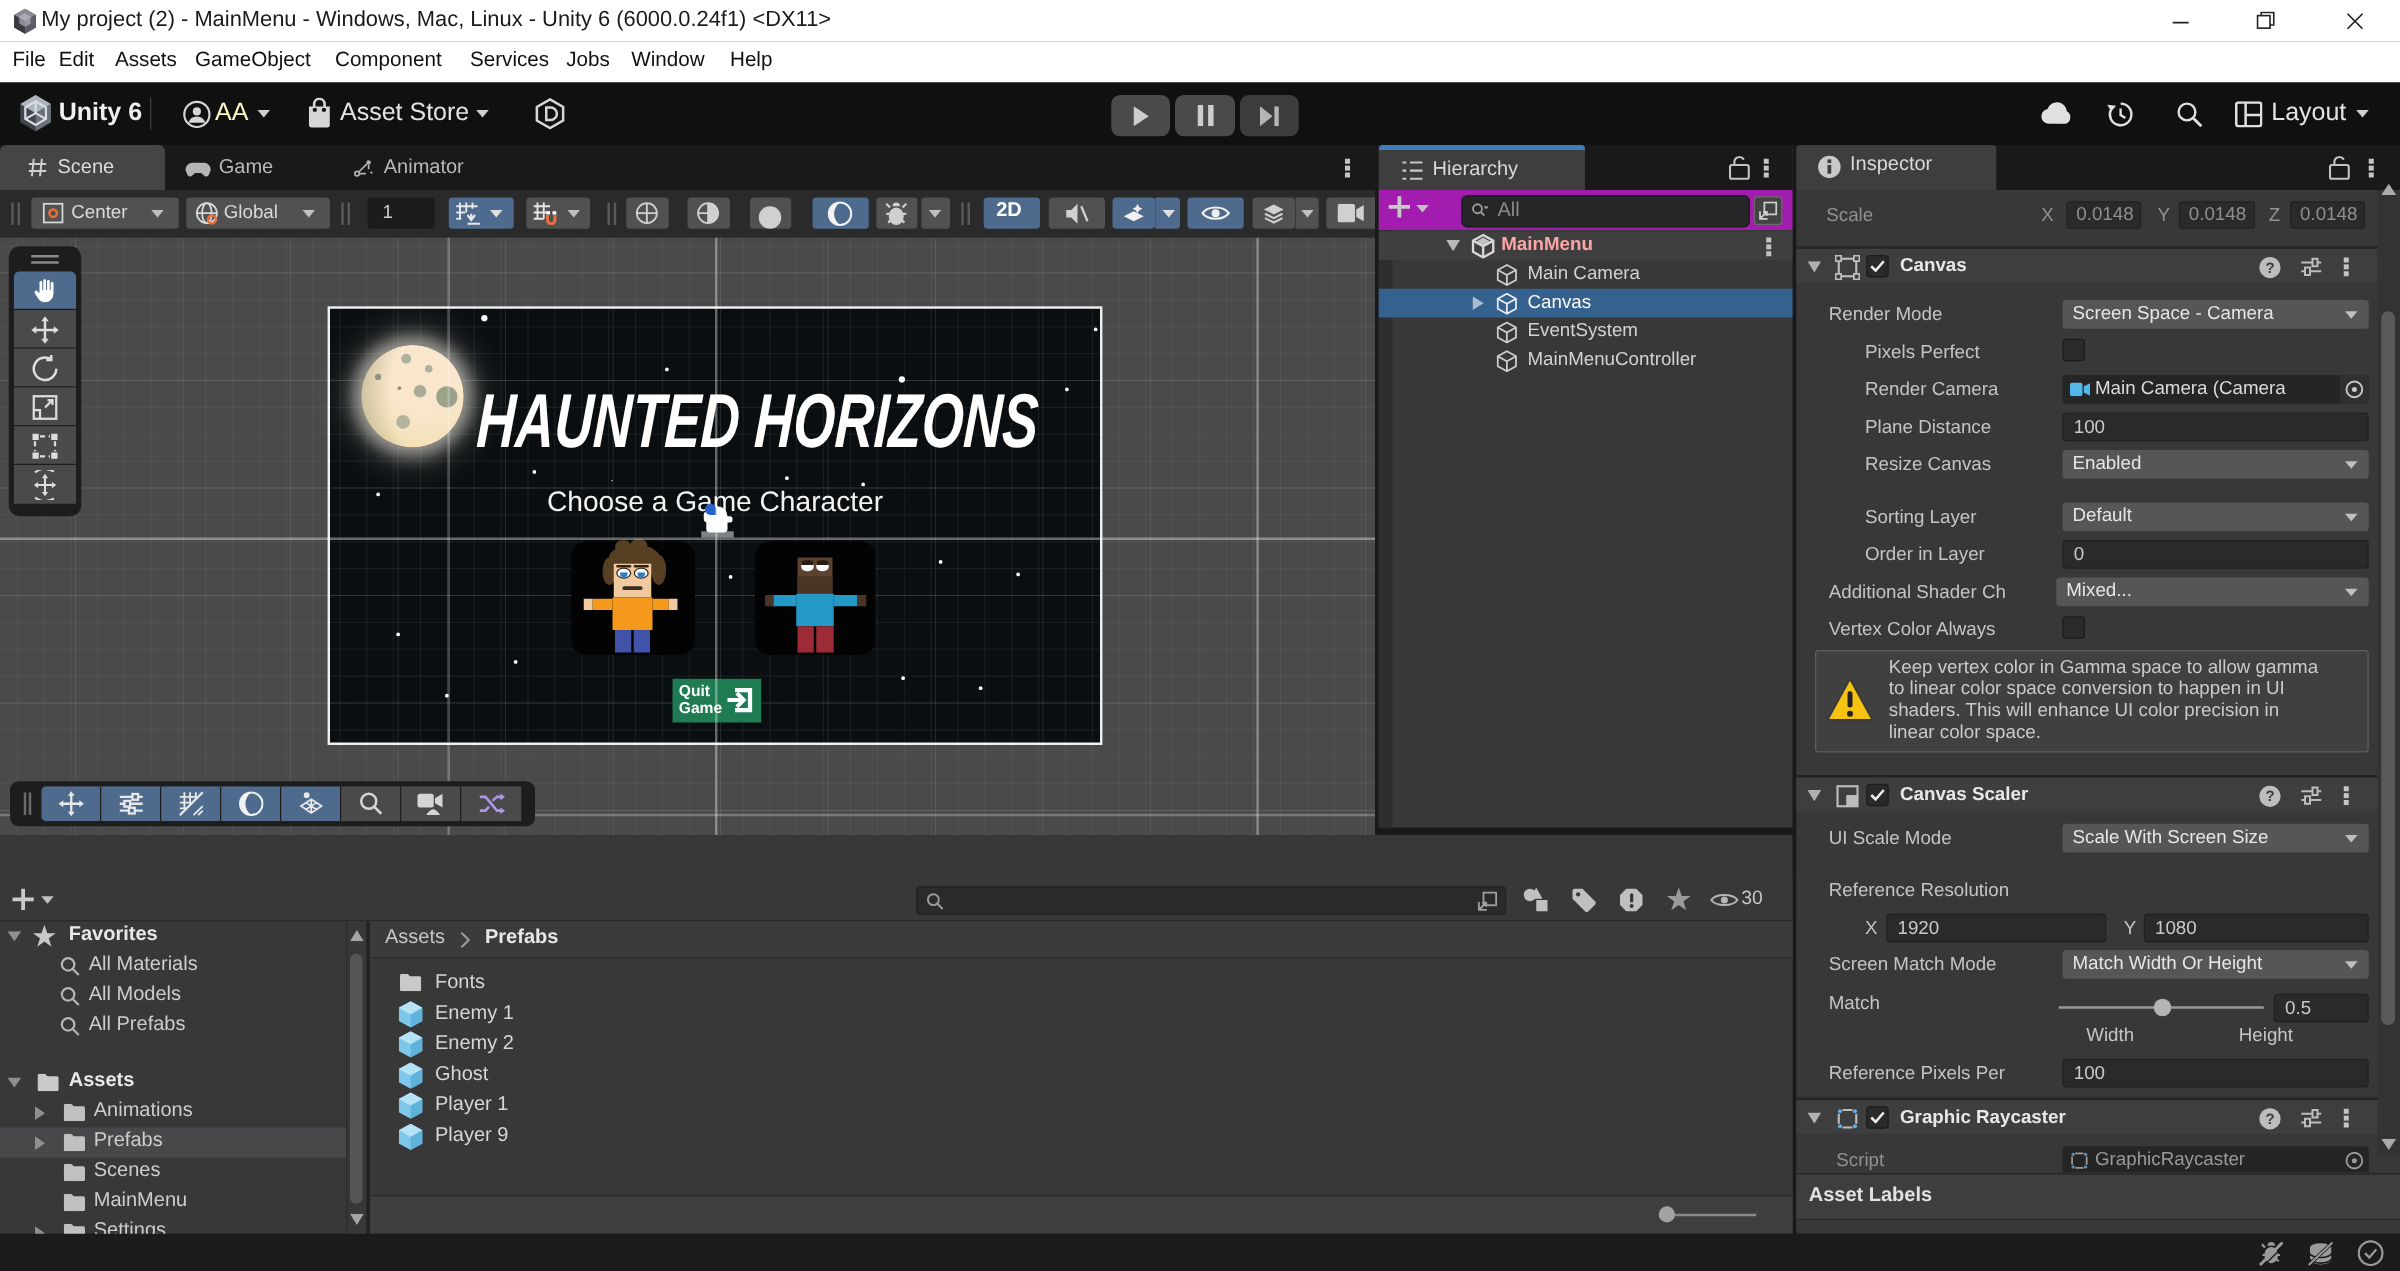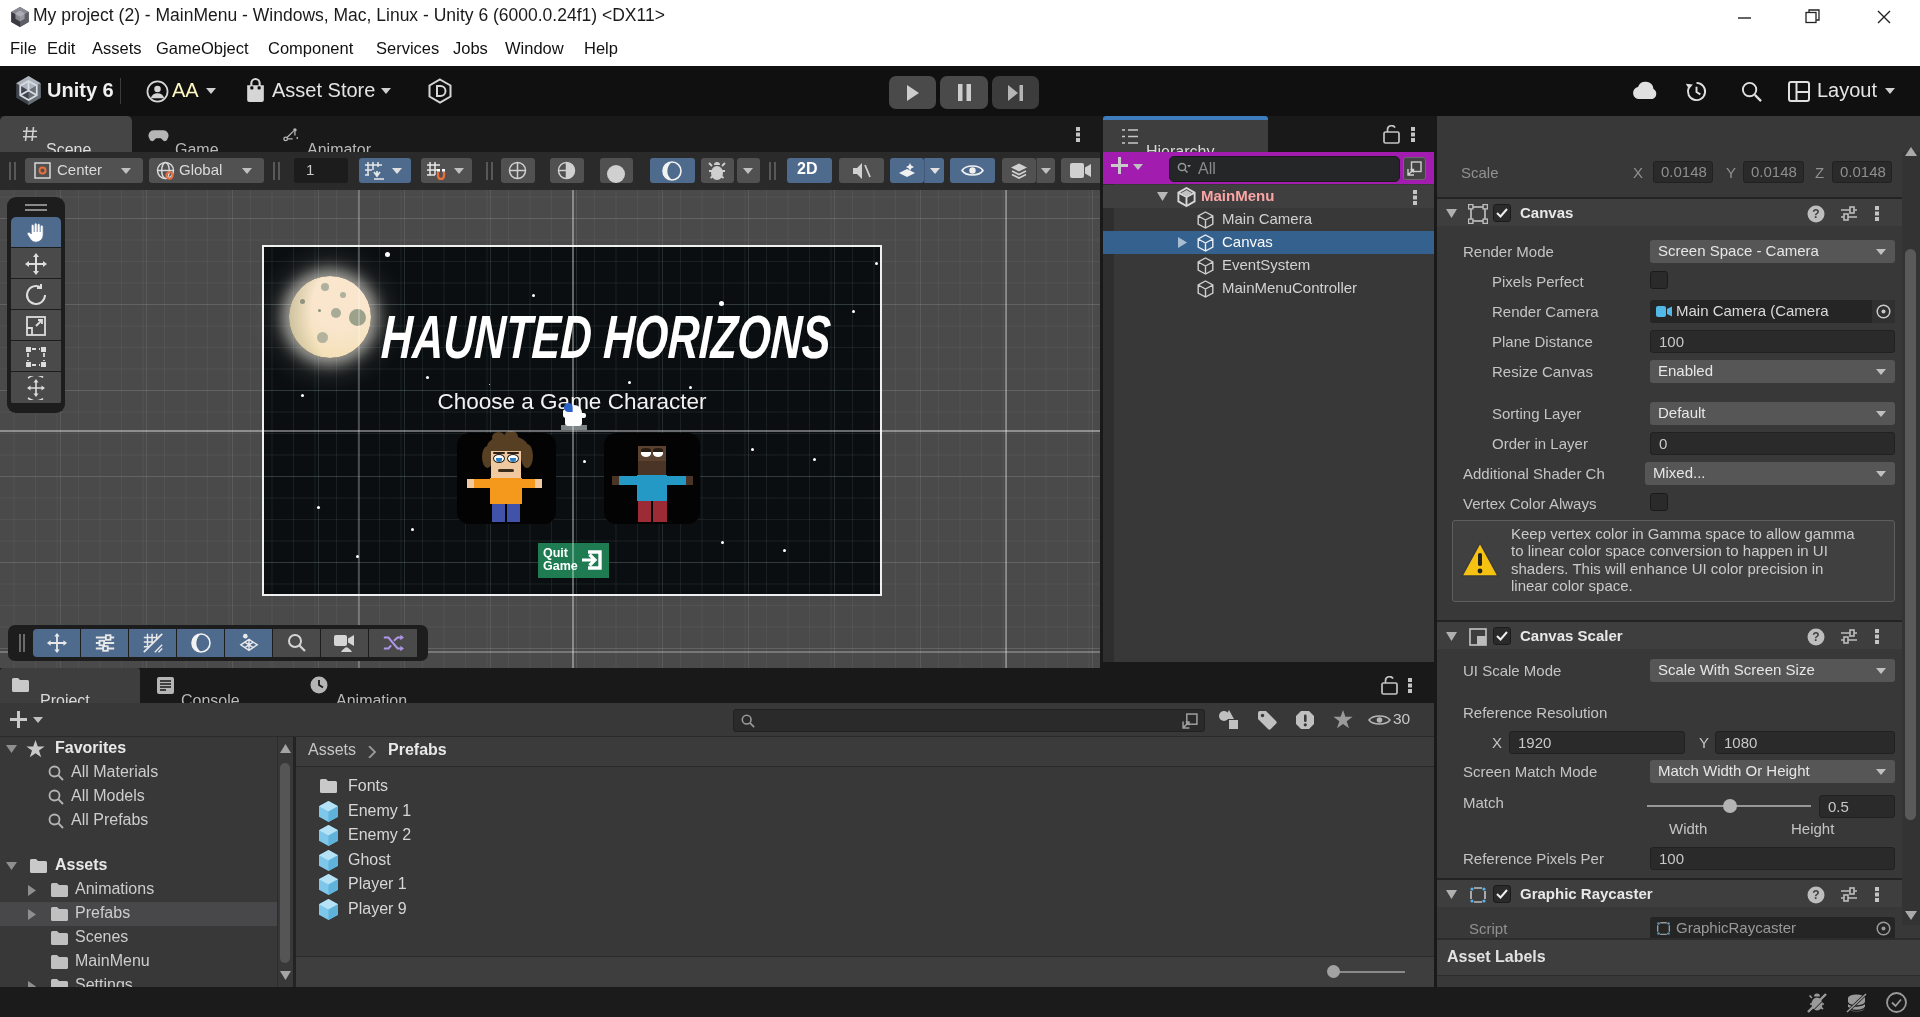--- a/index.html
+++ b/index.html
@@ -4,21 +4,21 @@
 <style>
   * { margin:0; padding:0; box-sizing:border-box; }
   html,body { width:1920px; height:1017px; overflow:hidden; background:#191919;
     font-family:"Liberation Sans", sans-serif; }
   #root { position:relative; width:1920px; height:1017px; }
   .abs { position:absolute; }
   .titlebar { left:0; top:0; width:1920px; height:33px; background:#ffffff; color:#1a1a1a; }
   .menubar { left:0; top:33px; width:1920px; height:33px; background:#ffffff; color:#111; }
   .menubar span { position:absolute; top:6px; font-size:16.5px; }
   .toolbar { left:0; top:66px; width:1920px; height:50px; background:#101010; color:#dedede; }
-  .tabtxt { font-size:16px; color:#c7c7c7;margin-top:16px; }
+  .tabtxt { font-size:16px; color:#c7c7c7; }
   .scene-area { left:0; top:116px; width:1100px; height:552px; background:#191919; }
   .hier { left:1103px; top:116px; width:331px; height:546px; background:#383838; }
   .insp { left:1437px; top:116px; width:483px; height:871px; background:#383838; }
   .proj { left:0; top:668px; width:1434px; height:319px; background:#383838; }
   .statusbar { left:0; top:987px; width:1920px; height:30px; background:#1b1b1b; }
   .row { position:absolute; left:0; right:0; height:23px; }
   .f15 { font-size:15px; color:#cccccc; }
   .bold { font-weight:bold; }
   .btn { position:absolute; background:#515151; border-radius:3px; top:158px; height:25px; }
   .btn.blue { background:#4e6b8e; }
@@ -560,20 +560,35 @@
   </div>
   <div class="abs row" style="top:161px">
     <svg class="abs" style="left:94px;top:3px" width="17" height="18" viewBox="0 0 17 18">
           <path d="M8.5 1 L15.8 5 V13 L8.5 17 L1.2 13 V5 Z M1.2 5 L8.5 9 L15.8 5 M8.5 9 V17" fill="none" stroke="#cfcfcf" stroke-width="1.4"></path>
         </svg>
     <div class="abs f15" style="left:119px;top:2px;color:#d2d2d2">MainMenuController</div>
   </div>
 </div>
 
 <div class="abs insp">
+  <div class="abs" style="left:0;top:0;width:483px;height:36px;background:#191919">
+    <div class="abs" style="left:0;top:0;width:160px;height:36px;background:#3e3e3e;border-radius:3px 3px 0 0">
+      <svg class="abs" style="left:17px;top:8px" width="19" height="19" viewBox="0 0 19 19">
+        <circle cx="9.5" cy="9.5" r="9" fill="#c9c9c9"></circle>
+        <rect x="8" y="8" width="3" height="7" fill="#3e3e3e"></rect>
+        <rect x="8" y="3.5" width="3" height="3" fill="#3e3e3e"></rect>
+      </svg>
+      <div class="abs tabtxt" style="left:43px;top:7px;color:#d9d9d9">Inspector</div>
+    </div>
+    <svg class="abs" style="left:426px;top:9px" width="17" height="19" viewBox="0 0 17 19">
+      <rect x="1" y="7" width="15" height="11" rx="1.5" fill="none" stroke="#c4c4c4" stroke-width="1.7"></rect>
+      <path d="M4.5 7 V4.5 a4 4 0 0 1 7.5 -1.8" fill="none" stroke="#c4c4c4" stroke-width="1.7"></path>
+    </svg>
+    <div class="dots3" style="left:458px;top:11px"></div>
+  </div>
 
   <div class="lbl dim" style="left:24px;top:48px">Scale</div>
   <div class="lbl dim" style="left:196px;top:48px">X</div>
   <div class="fld" style="left:216px;top:45px;width:60px;height:22px;color:#8e8e8e;padding:1px 0 0 7px;overflow:hidden">0.0148</div>
   <div class="lbl dim" style="left:289px;top:48px">Y</div>
   <div class="fld" style="left:306px;top:45px;width:61px;height:22px;color:#8e8e8e;padding:1px 0 0 7px;overflow:hidden">0.0148</div>
   <div class="lbl dim" style="left:378px;top:48px">Z</div>
   <div class="fld" style="left:395px;top:45px;width:60px;height:22px;color:#8e8e8e;padding:1px 0 0 7px;overflow:hidden">0.0148</div>
 
   <div class="hdr" style="top:81px">
@@ -741,43 +756,20 @@
   <svg class="abs" style="left:468px;top:31px" width="12" height="10">
         <path d="M6 0 L12 9 H0 Z" fill="#aaaaaa"></path>
       </svg>
   <div class="abs" style="left:468px;top:133px;width:11px;height:571px;background:#5a5a5a;border-radius:6px"></div>
   <svg class="abs" style="left:468px;top:795px" width="12" height="10">
         <path d="M0 0 H12 L6 9 Z" fill="#aaaaaa"></path>
       </svg>
 </div>
 
 <div class="abs proj">
-  <div class="abs" style="left:0;top:0;width:1434px;height:35px;background:#191919">
-    <div class="abs" style="left:0;top:0;width:140px;height:35px;background:#3e3e3e;border-radius:3px 3px 0 0">
-      <svg class="abs" style="left:12px;top:10px" width="17" height="14" viewBox="0 0 17 14">
-            <path d="M0 1.5 A1.5 1.5 0 0 1 1.5 0 H6 L8 2 H15.5 A1.5 1.5 0 0 1 17 3.5 V12.5 A1.5 1.5 0 0 1 15.5 14 H1.5 A1.5 1.5 0 0 1 0 12.5 Z" fill="#c9c9c9"></path>
-          </svg>
-      <div class="abs tabtxt" style="left:40px;top:8px;color:#d9d9d9">Project</div>
-    </div>
-    <svg class="abs" style="left:157px;top:9px" width="17" height="17" viewBox="0 0 17 17">
-      <rect x="0" y="0" width="17" height="17" rx="2" fill="#b5b5b5"></rect>
-      <path d="M3 4 H14 M3 7 H14 M3 10 H14 M3 13 H9" stroke="#191919" stroke-width="1.6"></path>
-    </svg>
-    <div class="abs tabtxt" style="left:181px;top:8px;color:#b9b9b9">Console</div>
-    <svg class="abs" style="left:310px;top:8px" width="18" height="18" viewBox="0 0 18 18">
-      <circle cx="9" cy="9" r="8.5" fill="#b5b5b5"></circle>
-      <path d="M9 4 V9 L13 11.5" stroke="#191919" stroke-width="1.8" fill="none"></path>
-    </svg>
-    <div class="abs tabtxt" style="left:336px;top:8px;color:#b9b9b9">Animation</div>
-    <svg class="abs" style="left:1381px;top:8px" width="17" height="19" viewBox="0 0 17 19">
-      <rect x="1" y="7" width="15" height="11" rx="1.5" fill="none" stroke="#c4c4c4" stroke-width="1.7"></rect>
-      <path d="M4.5 7 V4.5 a4 4 0 0 1 7.5 -1.8" fill="none" stroke="#c4c4c4" stroke-width="1.7"></path>
-    </svg>
-    <div class="dots3" style="left:1408px;top:10px"></div>
-  </div>
   <div class="abs" style="left:0;top:35px;width:1434px;height:34px;background:#383838;border-bottom:1px solid #2a2a2a">
     <div class="abs" style="left:10px;top:8px;width:17px;height:17px">
       <div class="abs" style="left:7px;top:0;width:3px;height:17px;background:#c9c9c9"></div>
       <div class="abs" style="left:0;top:7px;width:17px;height:3px;background:#c9c9c9"></div>
     </div>
     <div class="caret" style="left:33px;top:14px"></div>
     <div class="abs" style="left:733px;top:6px;width:472px;height:23px;background:#2a2a2a;border:1px solid #212121;border-radius:3px">
       <svg class="abs" style="left:7px;top:4px" width="14" height="14" viewBox="0 0 16 16">
             <circle cx="6.5" cy="6.5" r="5" fill="none" stroke="#9a9a9a" stroke-width="1.8"></circle>
             <line x1="10.2" y1="10.2" x2="15" y2="15" stroke="#9a9a9a" stroke-width="1.9"></line>

